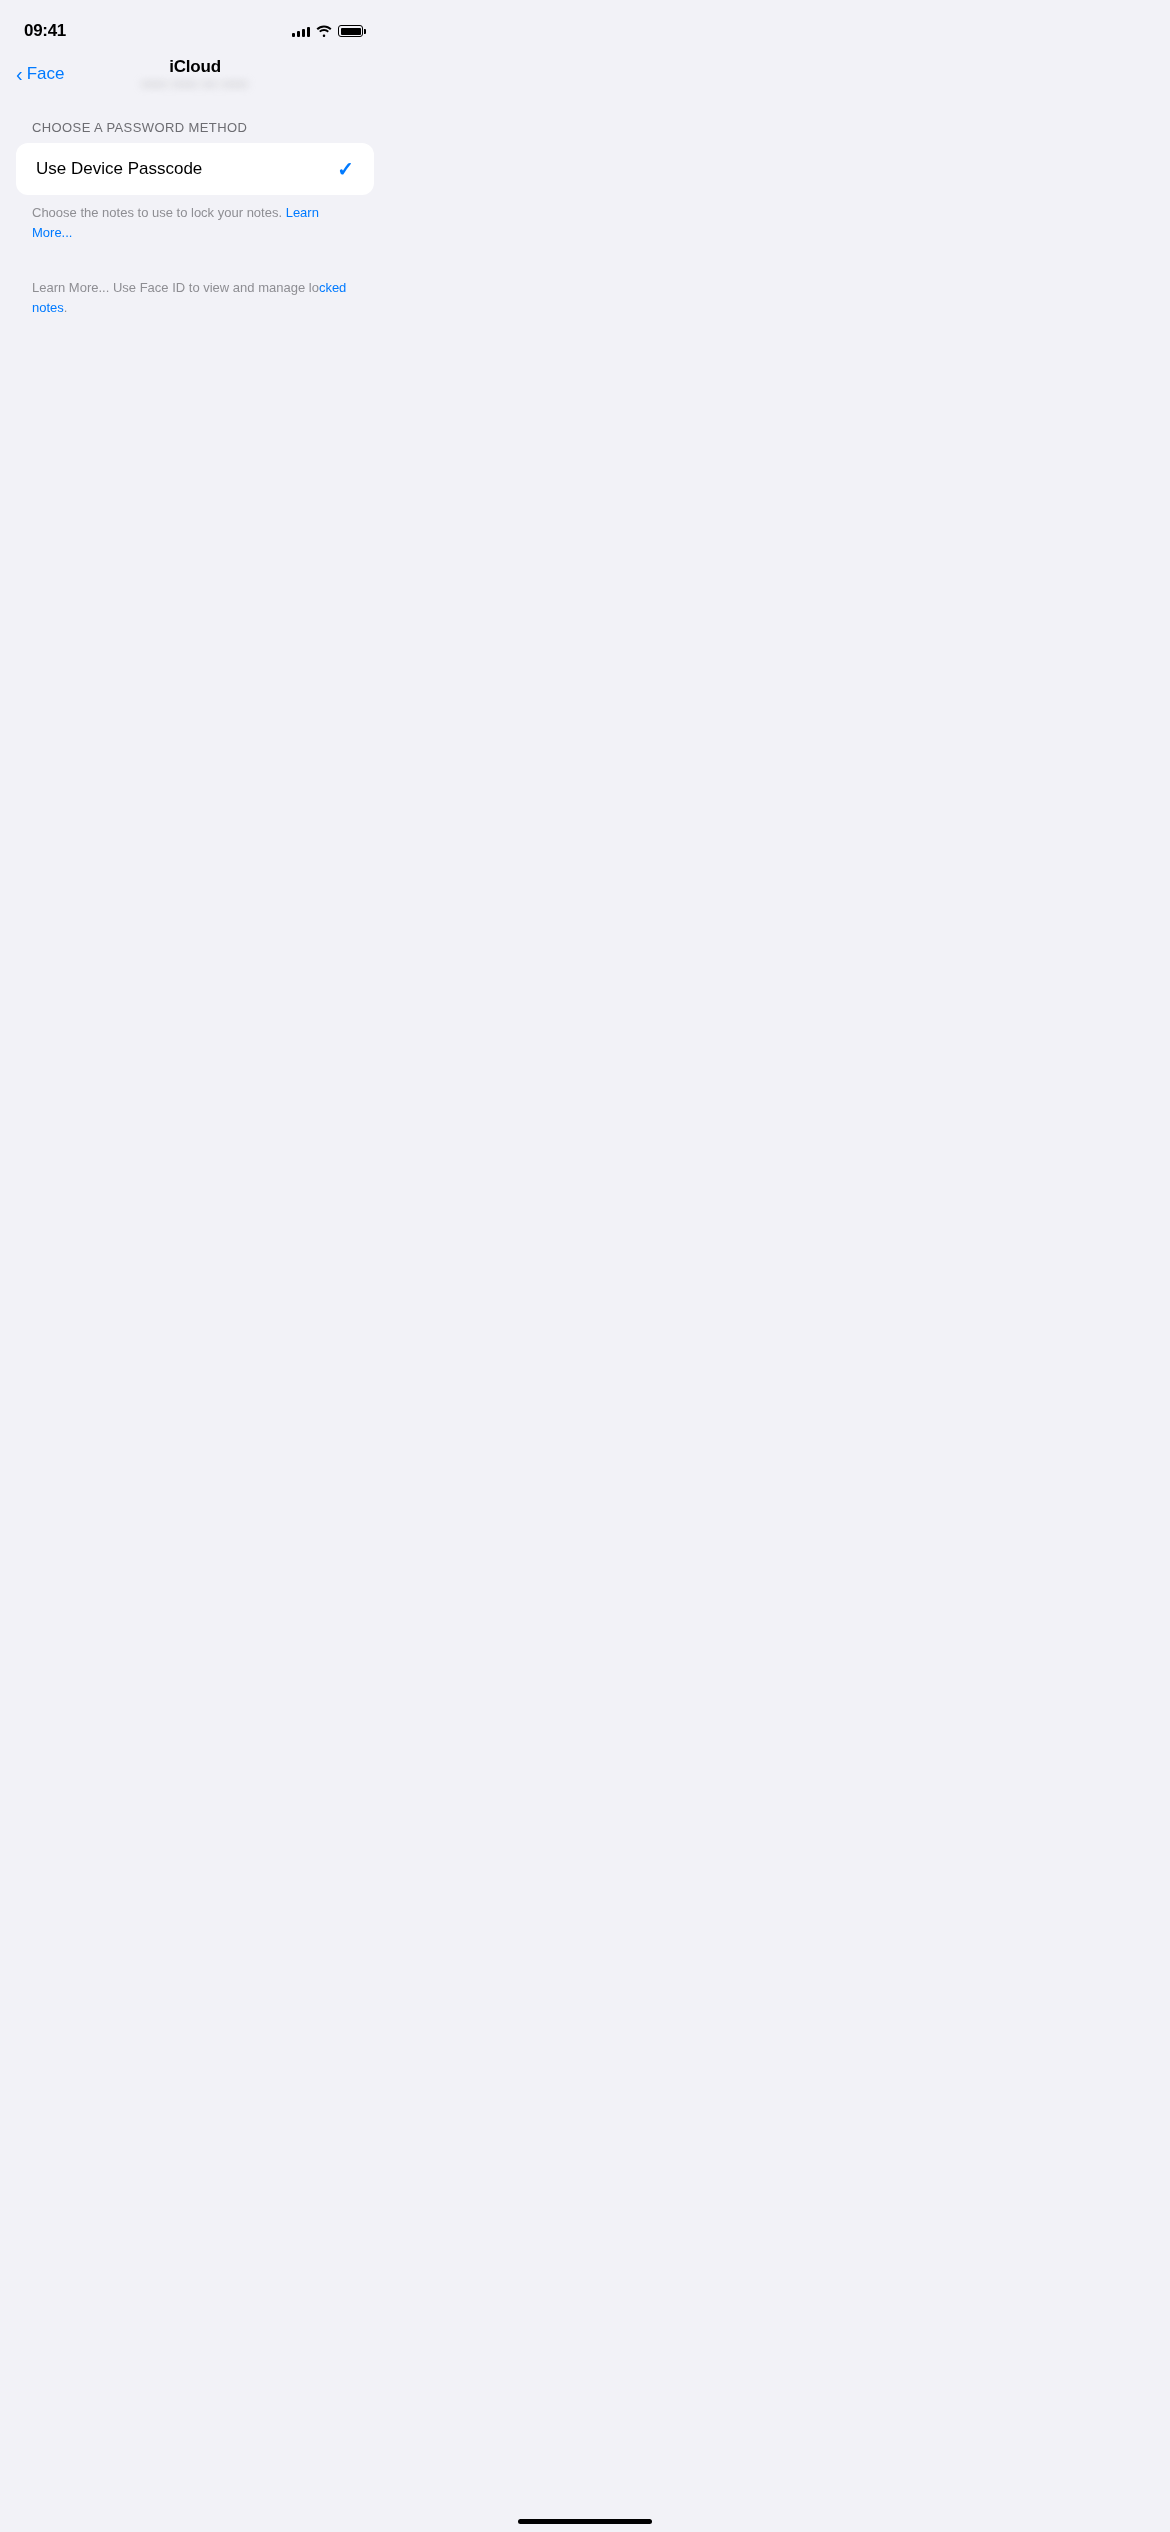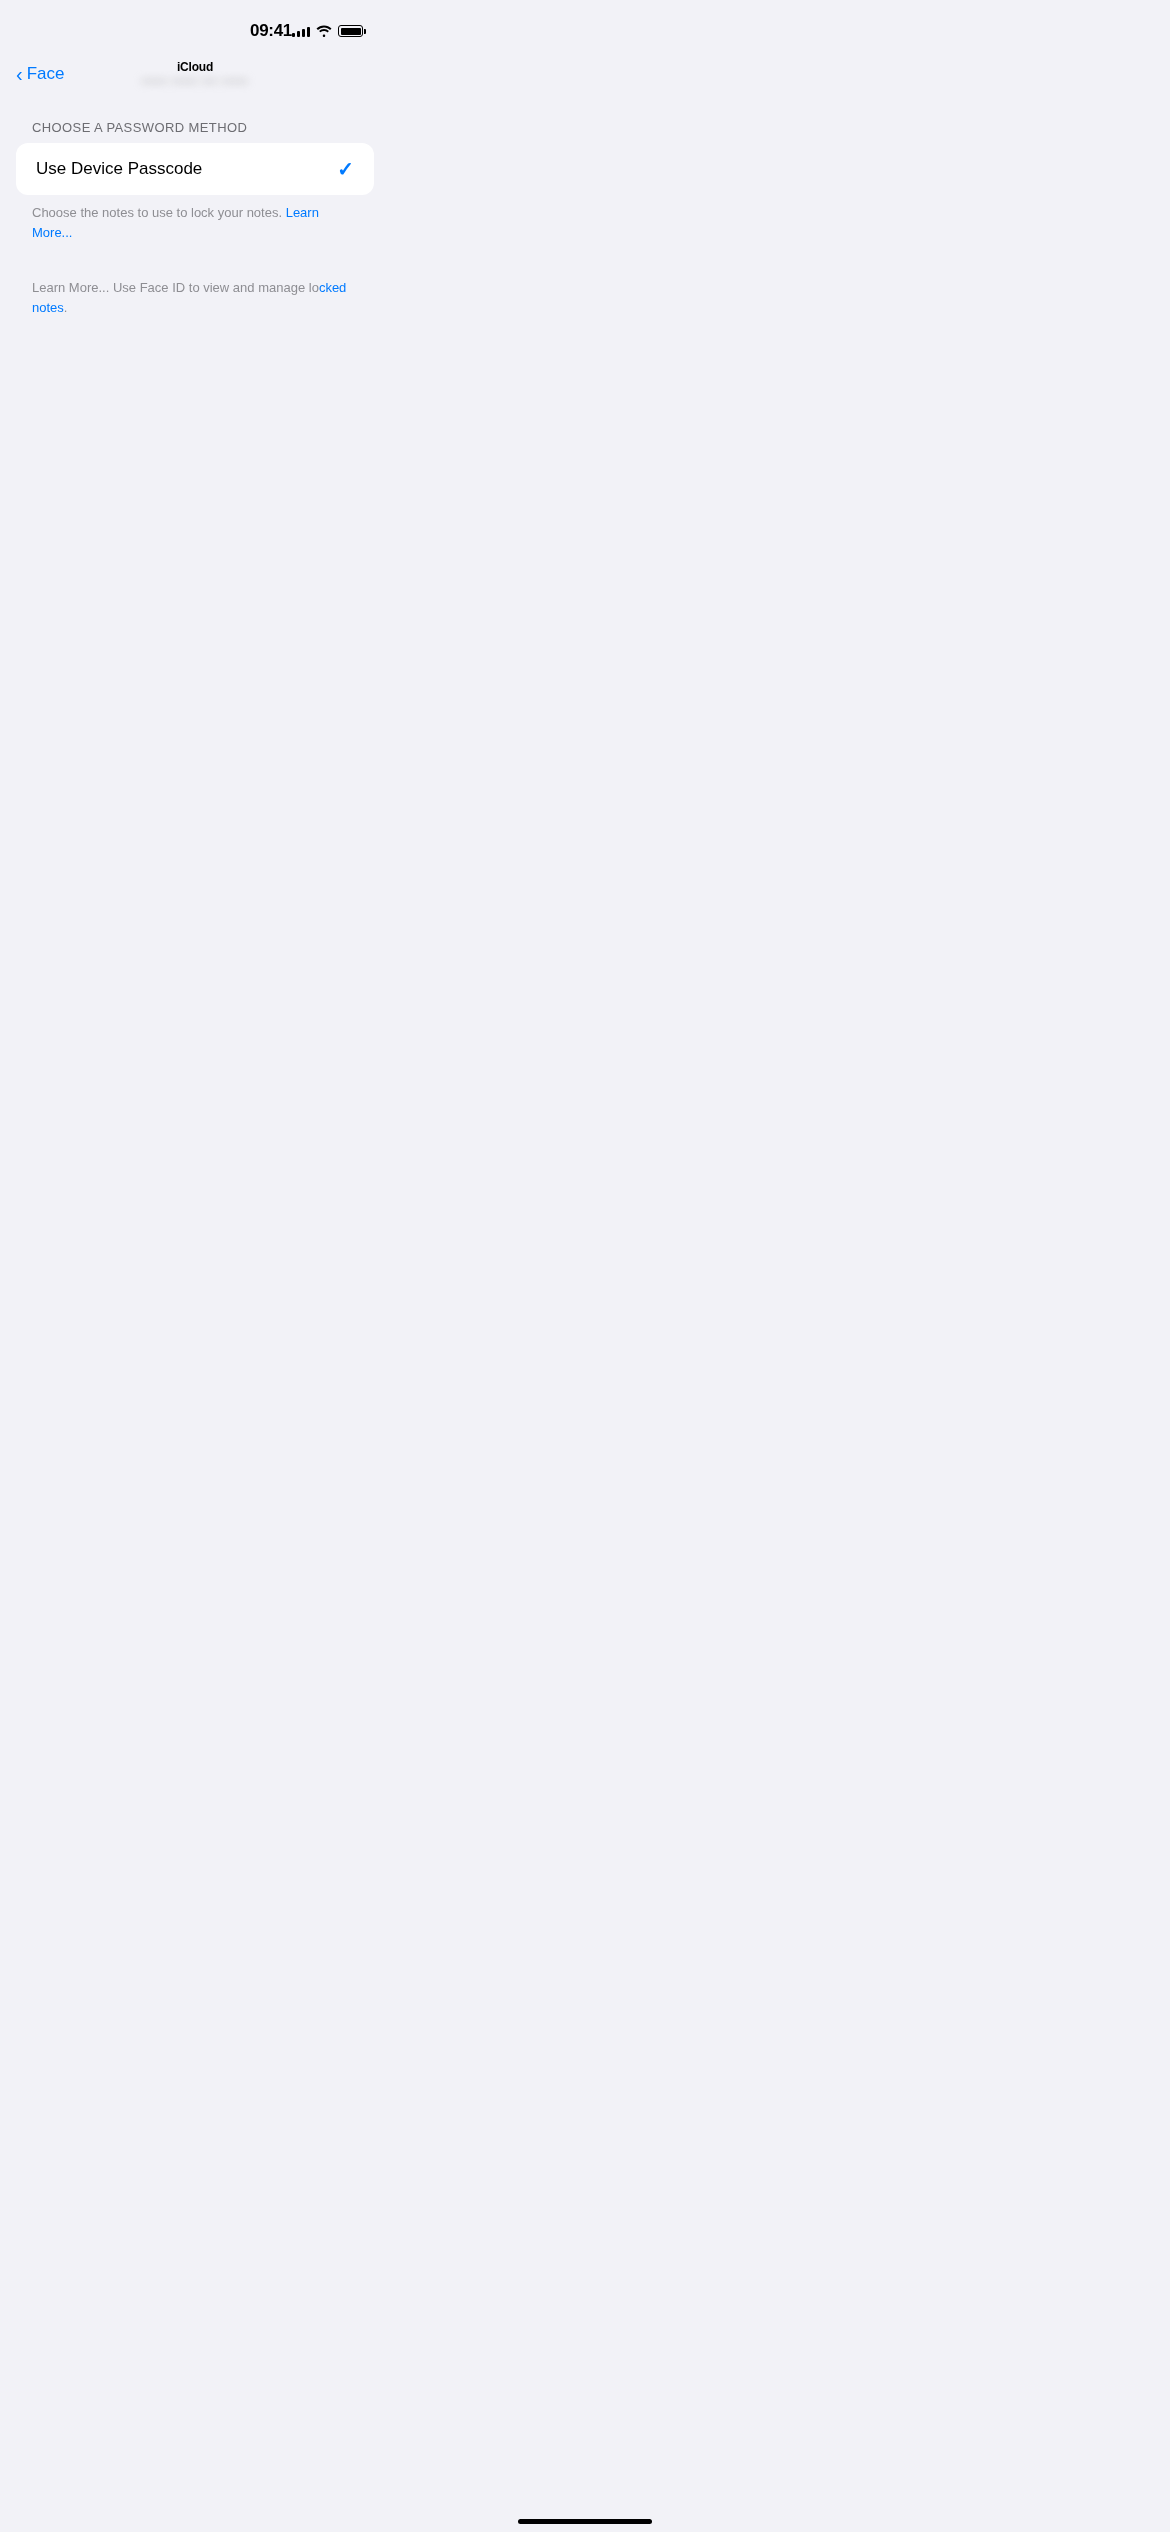--- a/index.html
+++ b/index.html
@@ -13,21 +13,21 @@
       width: 390px;
       min-height: 844px;
       background-color: #F2F2F7;
       font-family: -apple-system, 'SF Pro Display', 'Helvetica Neue', Arial, sans-serif;
       overflow-x: hidden;
     }
 
     
     .status-bar {
       display: flex;
-      justify-content: flex-end;
+      justify-content: space-between;
       align-items: center;
       padding: 14px 24px 0 24px;
       height: 48px;
     }
 
     .status-time {
       font-size: 17px;
       font-weight: 600;
       color: #000;
       letter-spacing: -0.3px;
@@ -118,21 +118,21 @@
       margin-top: -1px;
     }
 
     .nav-title-group {
       display: flex;
       flex-direction: column;
       align-items: center;
     }
 
     .nav-title {
-      font-size: 12px;
+      font-size: 17px;
       font-weight: 600;
       color: #000;
       letter-spacing: -0.2px;
     }
 
     .nav-subtitle {
       font-size: 12px;
       color: #aaa;
       letter-spacing: 1px;
       margin-top: 1px;

